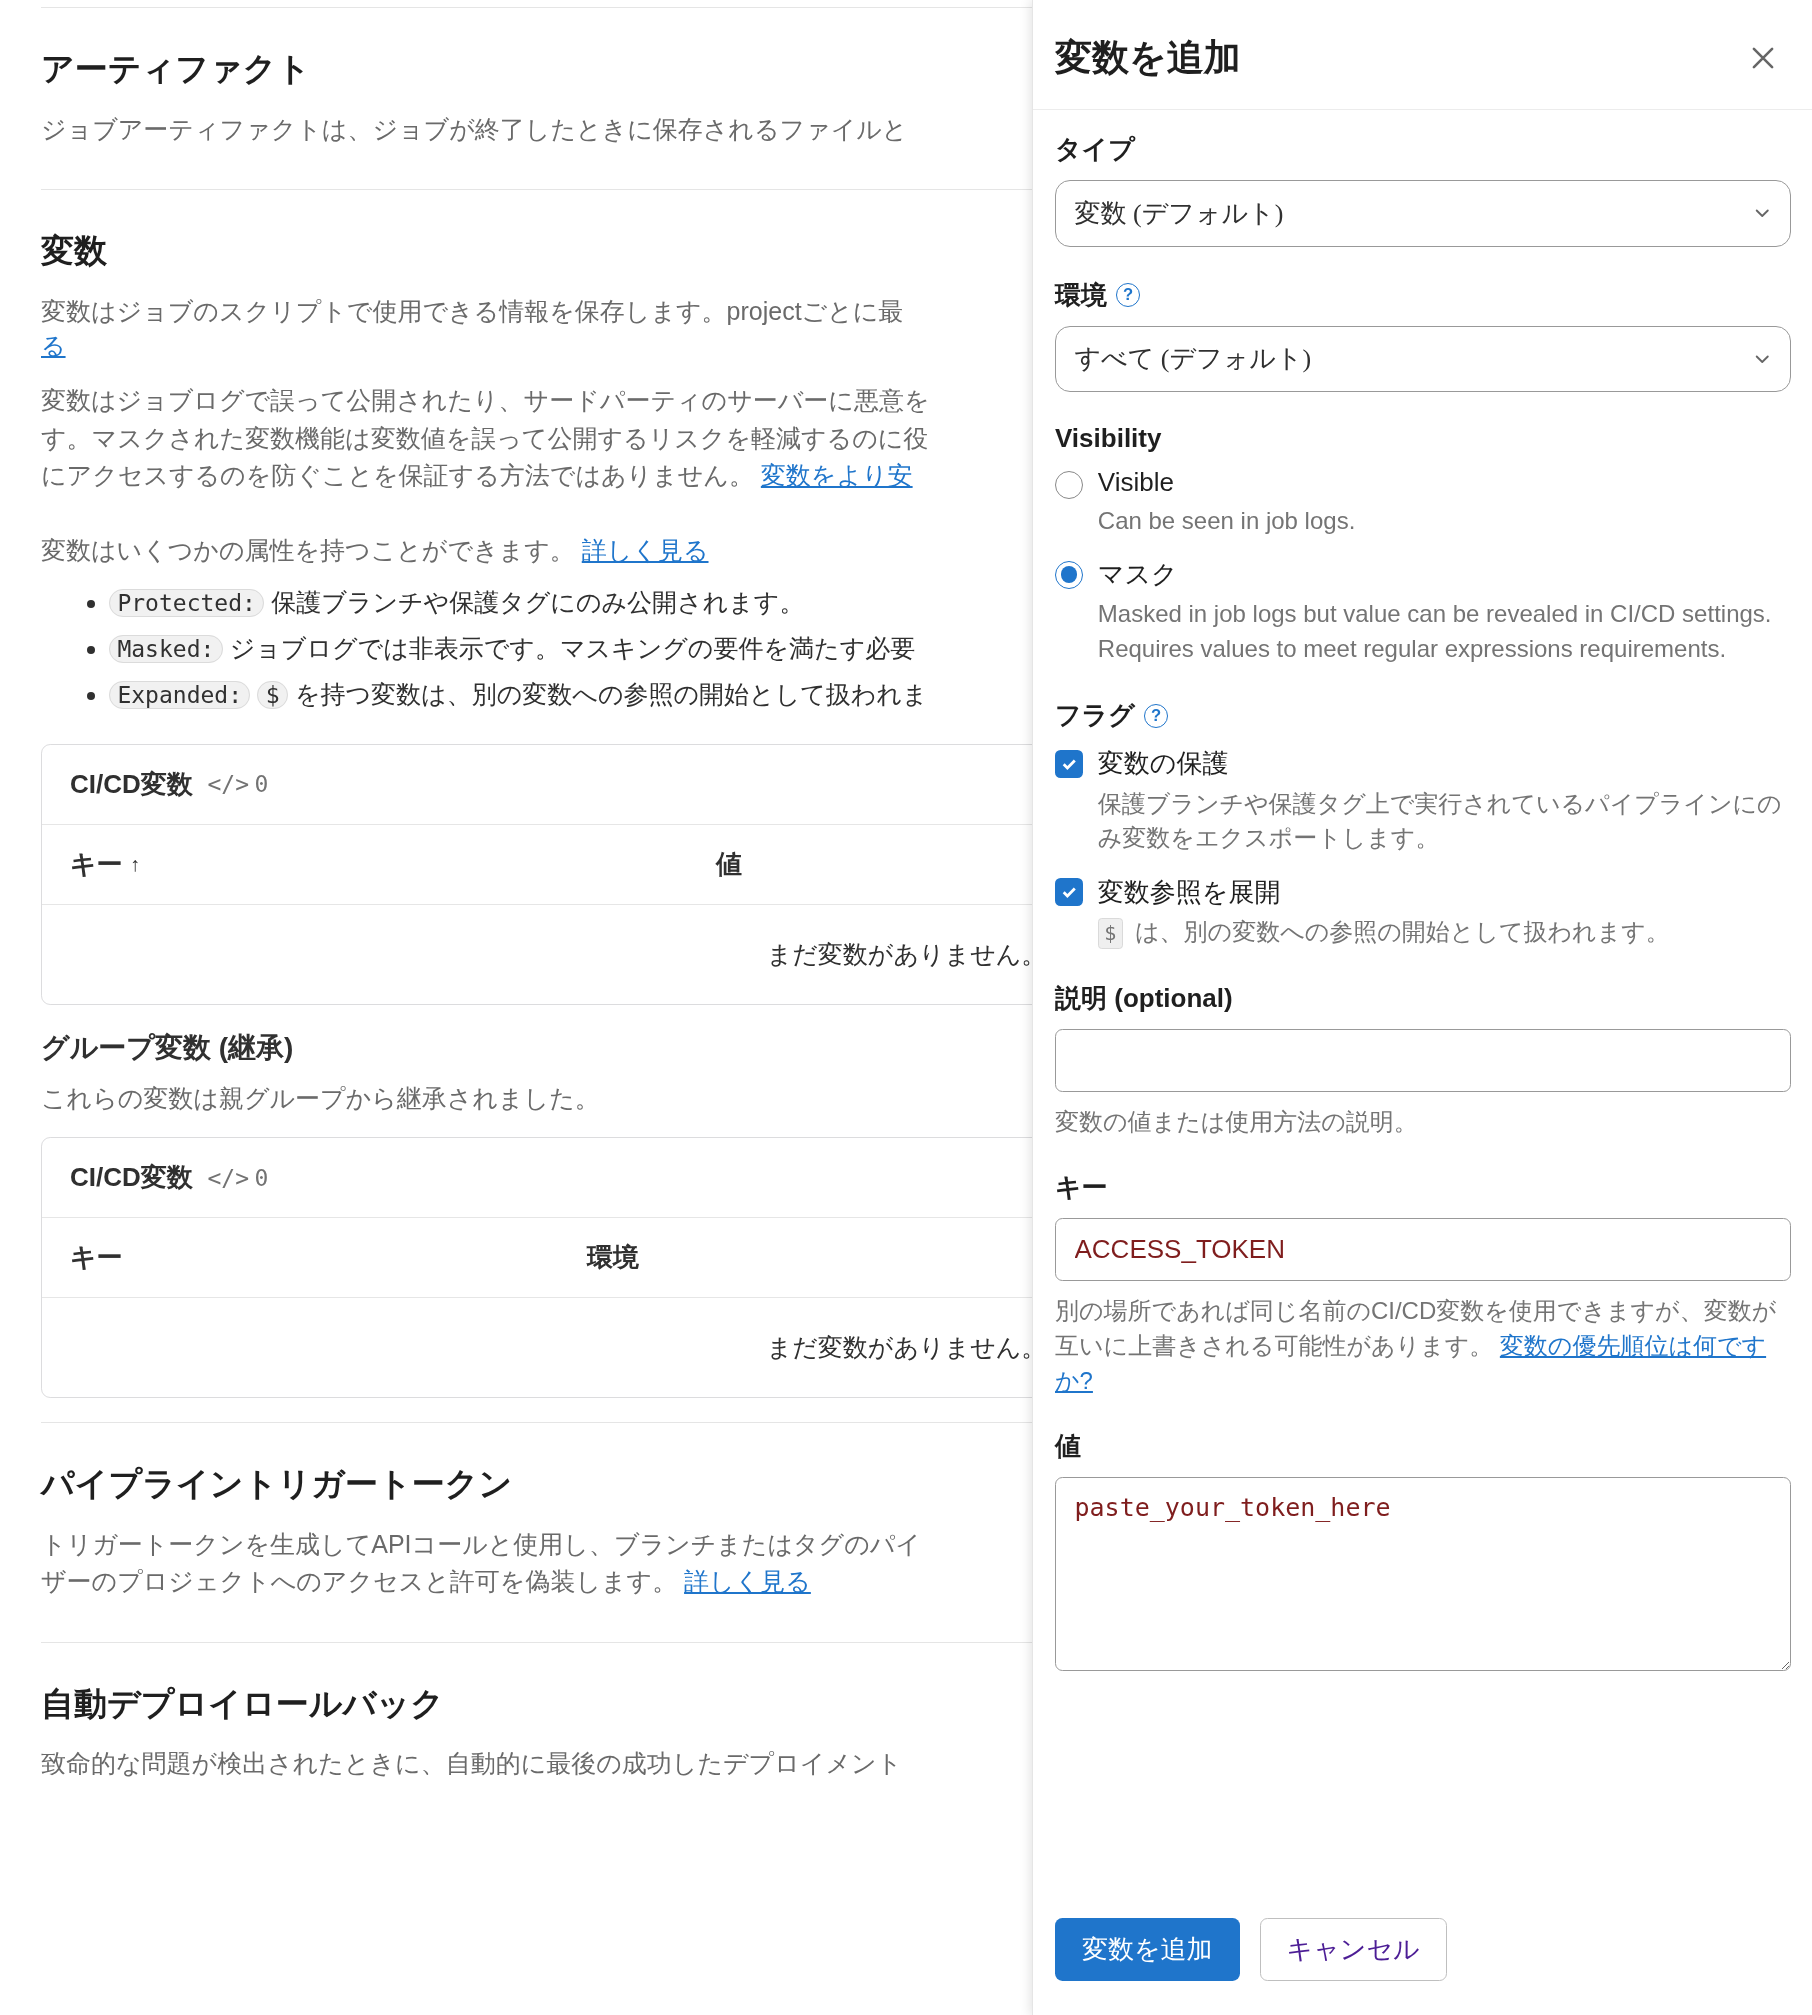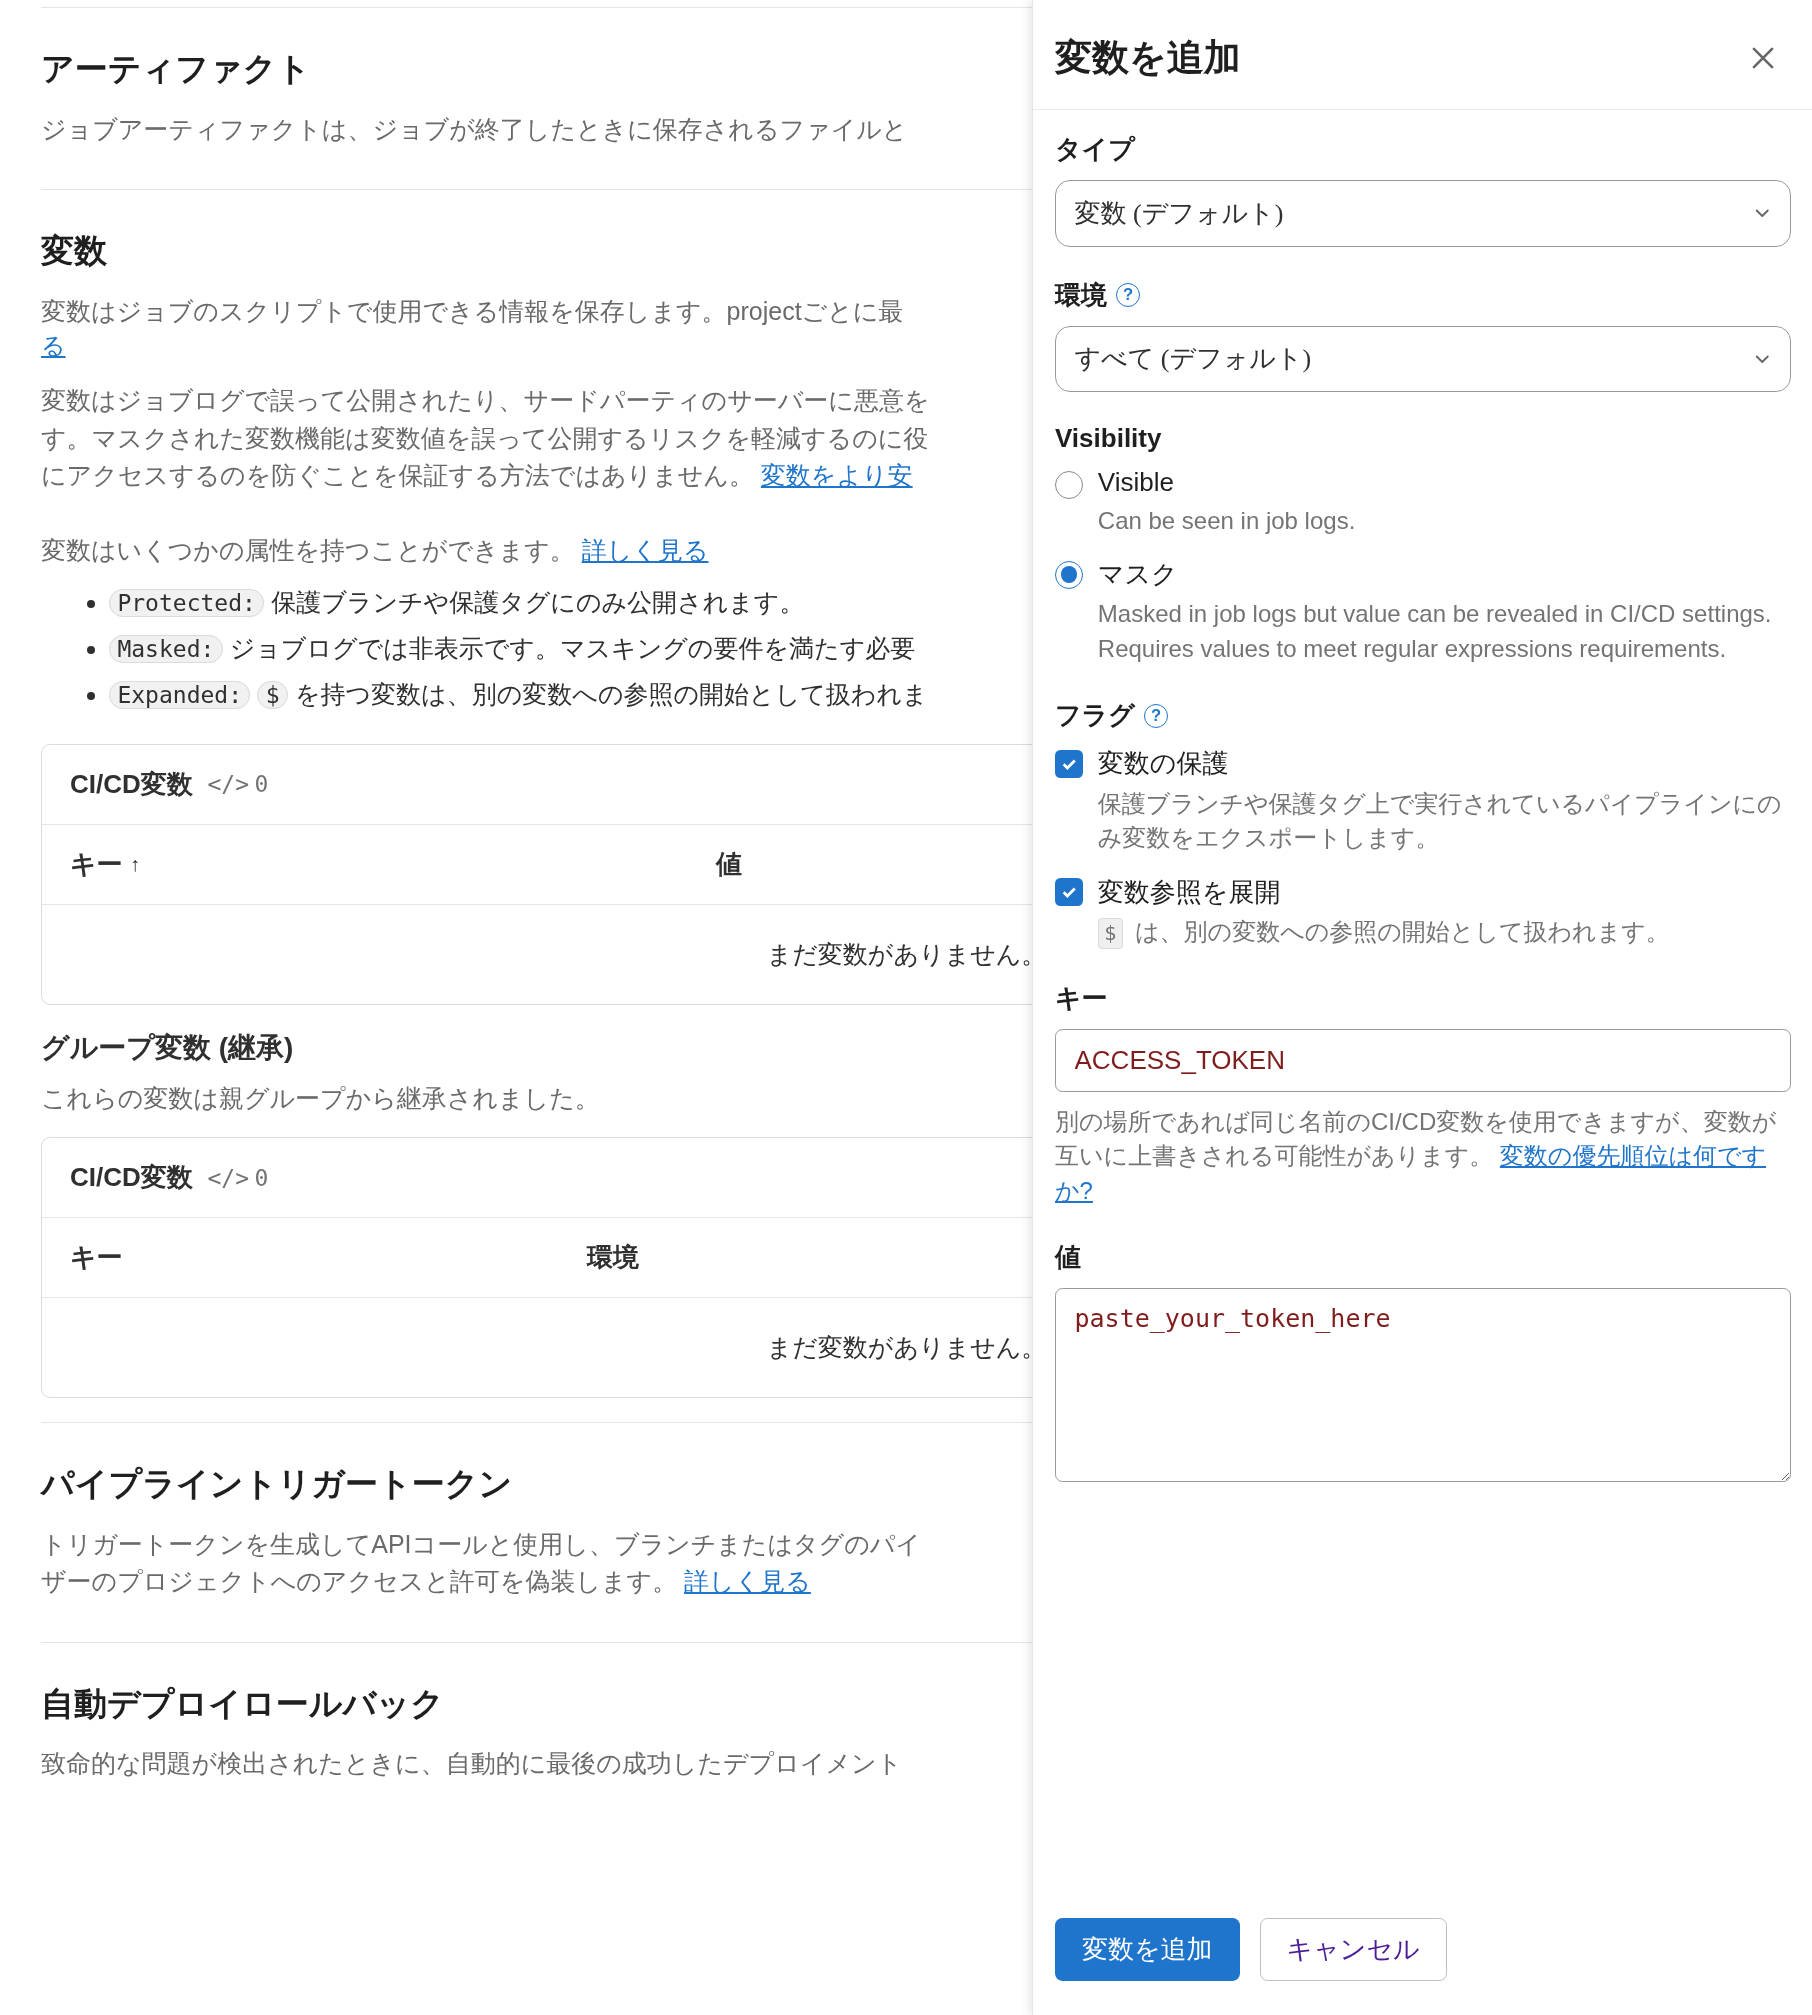--- a/index.html
+++ b/index.html
@@ -398,20 +398,25 @@
               <path d="M4 10l4 4 8-8"></path>
             </svg>
         </div>
         <div class="opt-text">
           <div class="opt-title">変数参照を展開</div>
           <div class="opt-desc"><span class="dollar-chip">$</span><span> は、別の変数への参照の開始として扱われます。</span></div>
         </div>
       </div>
     </div>
 
+    <div class="field-group">
+      <div class="field-label">説明 (optional)</div>
+      <input class="text-input" type="text" value="" style="">
+      <div class="field-help">変数の値または使用方法の説明。</div>
+    </div>
 
     <div class="field-group">
       <div class="field-label">キー</div>
       <input class="text-input" type="text" value="ACCESS_TOKEN" style="">
       <div class="field-help">
         <span>別の場所であれば同じ名前のCI/CD変数を使用できますが、変数が互いに上書きされる可能性があります。</span>
         <a class="link" href="#">変数の優先順位は何ですか?</a>
       </div>
     </div>
 

